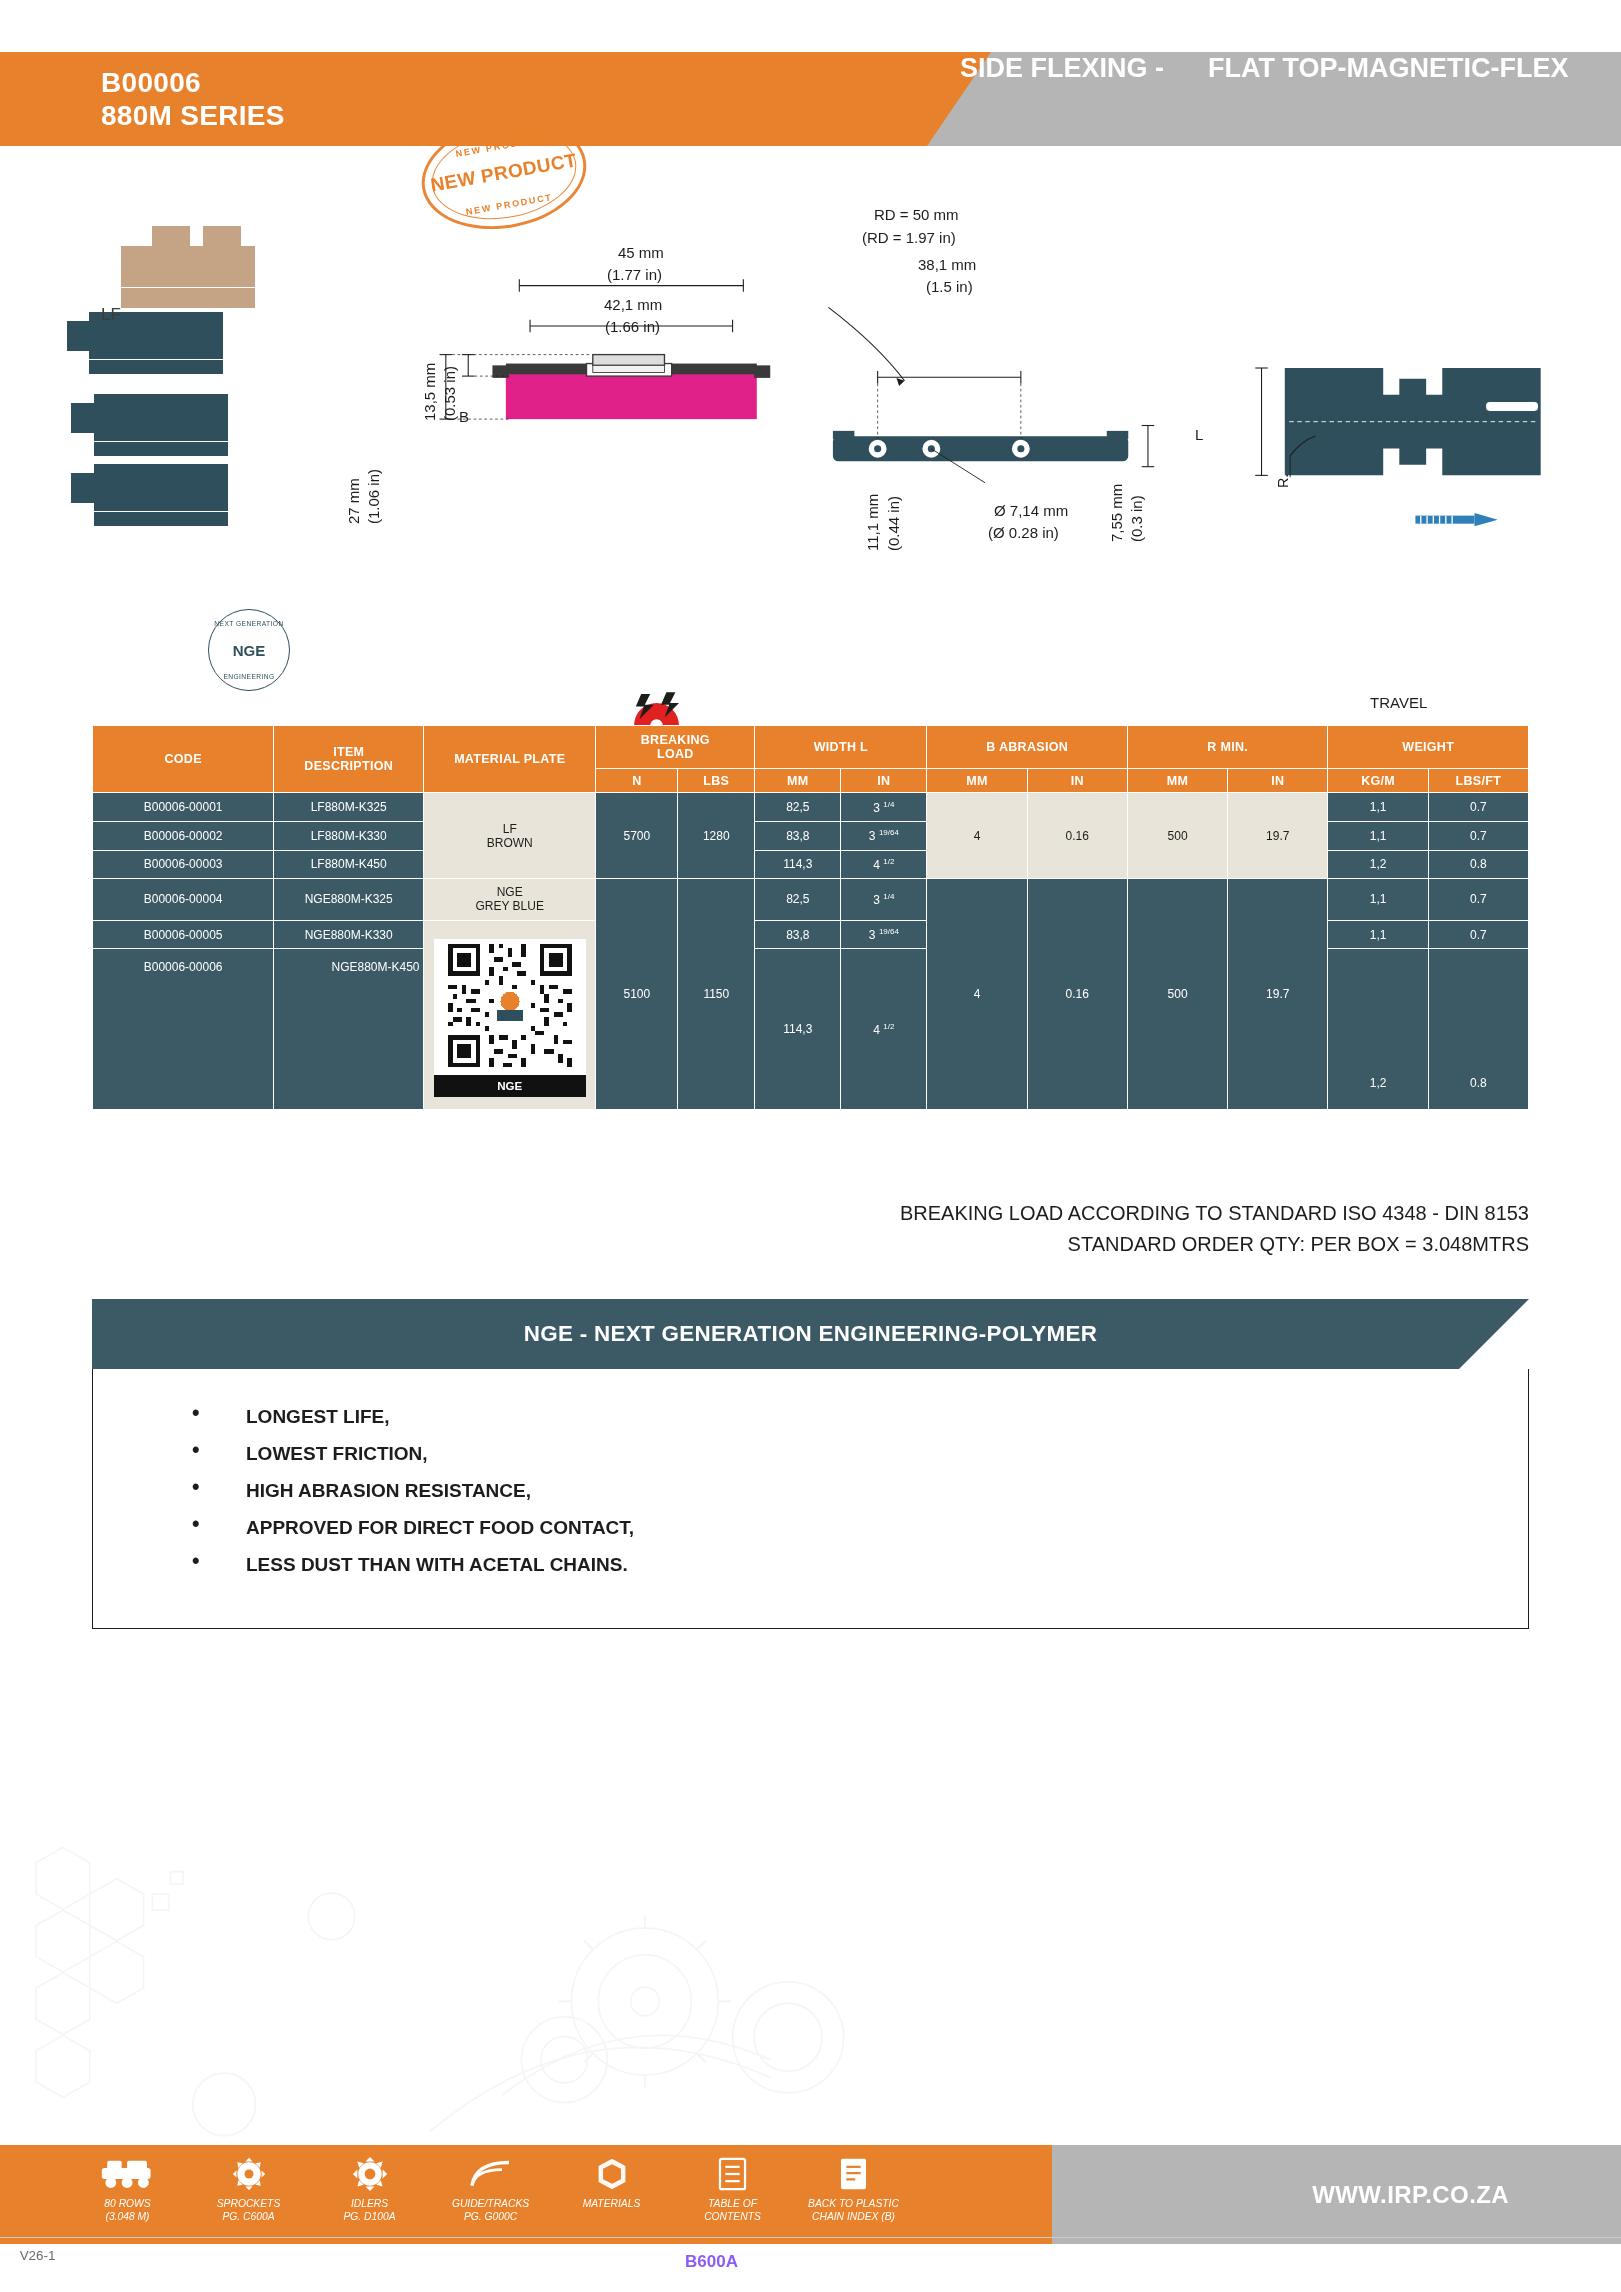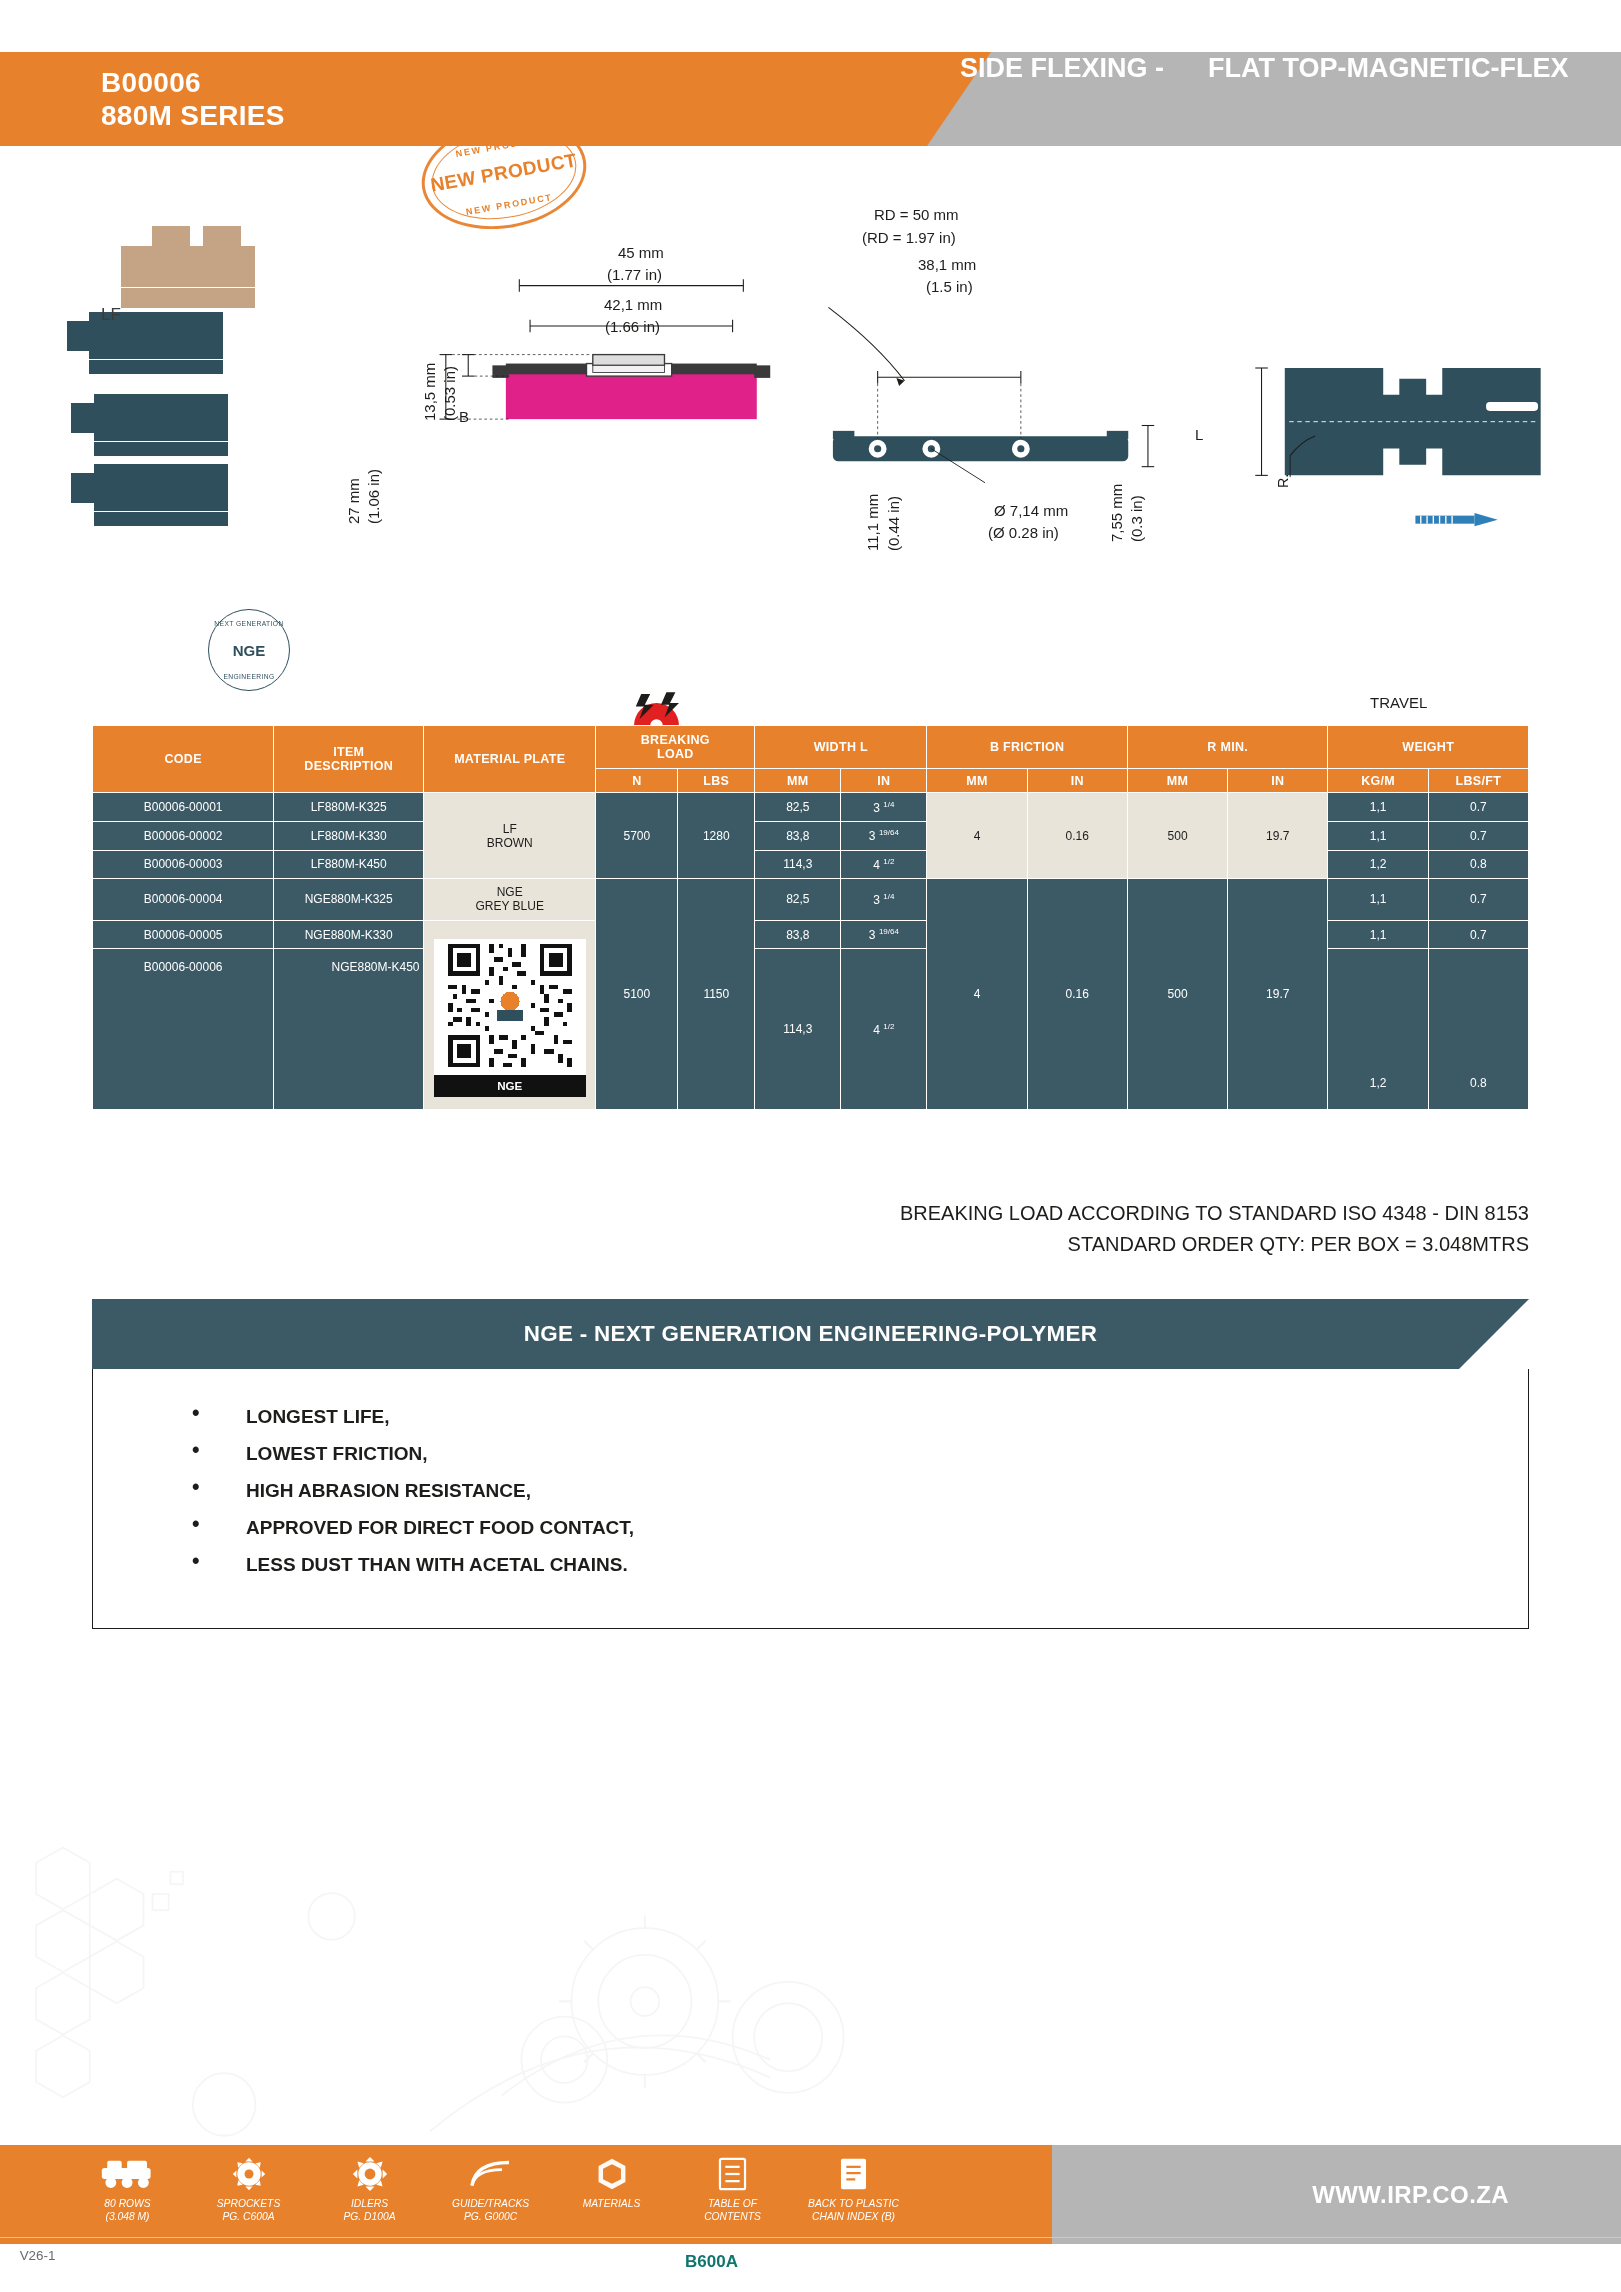--- a/index.html
+++ b/index.html
@@ -165,21 +165,21 @@
   .fitem { width:121px; text-align:center; color:#ffffff; }
   .fitem .ficon { height:39px; display:flex; align-items:center; justify-content:center; }
   .fitem .flab { font-size:10.3px; line-height:1.3; margin-top:3.6px; }
   .footer-url {
     position:absolute; right:112px; top:0; height:99px;
     display:flex; align-items:center; color:#ffffff; font-size:24px; font-weight:bold;
     letter-spacing:0.4px;
   }
   .ver { position:absolute; left:19.7px; top:2248px; font-size:13.4px; color:#6a6a6a; }
   .pagecode { position:absolute; left:0; top:2252px; width:1423px; text-align:center;
-              font-size:17px; font-weight:bold; color:#0f766e; }
+              font-size:17px; font-weight:bold; color:#8b5cf6; }
   .footer-line { position:absolute; left:0; top:2237px; width:1621px; height:0.9px; background:#c9c9c9;}
 </style>
 </head>
 <body>
 
 <div class="header">
   <div class="header-grey"></div>
   <div class="header-orange"></div>
   <div class="header-left">
     <div class="l1">B00006</div>
@@ -370,21 +370,21 @@
       <th rowspan="2">
         <span>ITEM</span><br>
         <span>DESCRIPTION</span>
       </th>
       <th rowspan="2">MATERIAL PLATE</th>
       <th colspan="2">
         <span>BREAKING</span><br>
         <span>LOAD</span>
       </th>
       <th colspan="2">WIDTH L</th>
-      <th colspan="2">B FRICTION</th>
+      <th colspan="2">B ABRASION</th>
       <th colspan="2">R MIN.</th>
       <th colspan="2">WEIGHT</th>
     </tr>
     <tr>
       <th class="sub">N</th>
       <th class="sub">LBS</th>
       <th class="sub">MM</th>
       <th class="sub">IN</th>
       <th class="sub">MM</th>
       <th class="sub">IN</th>

